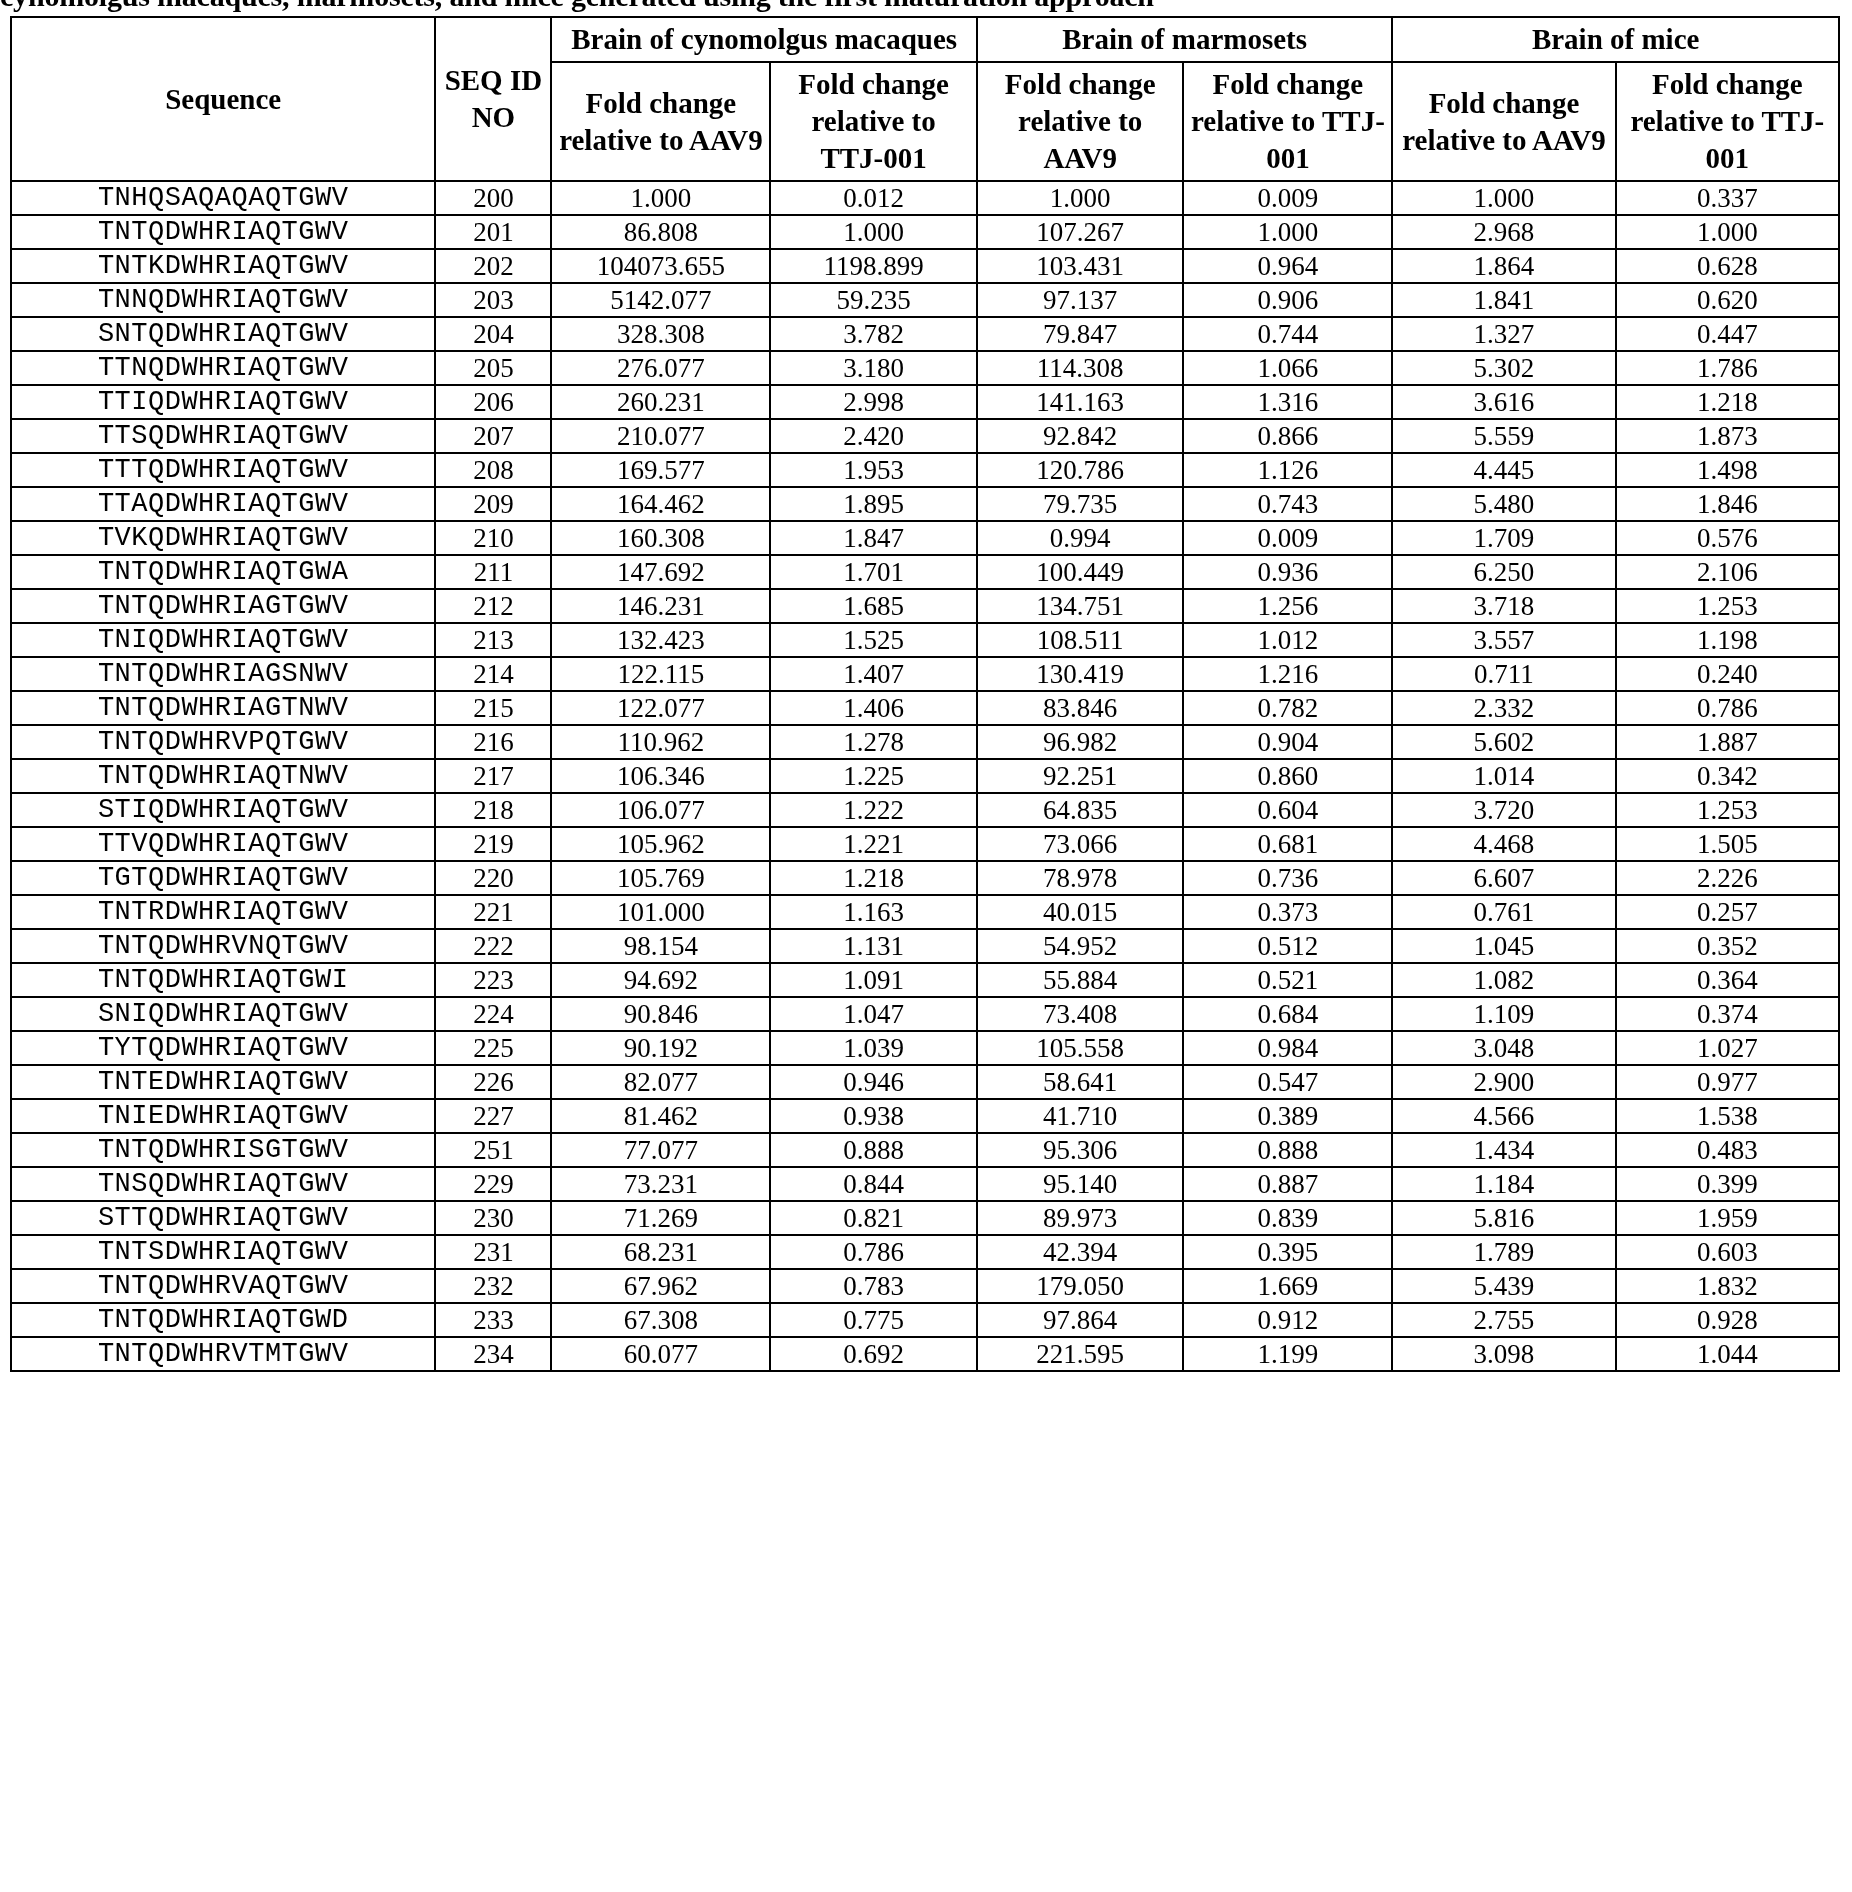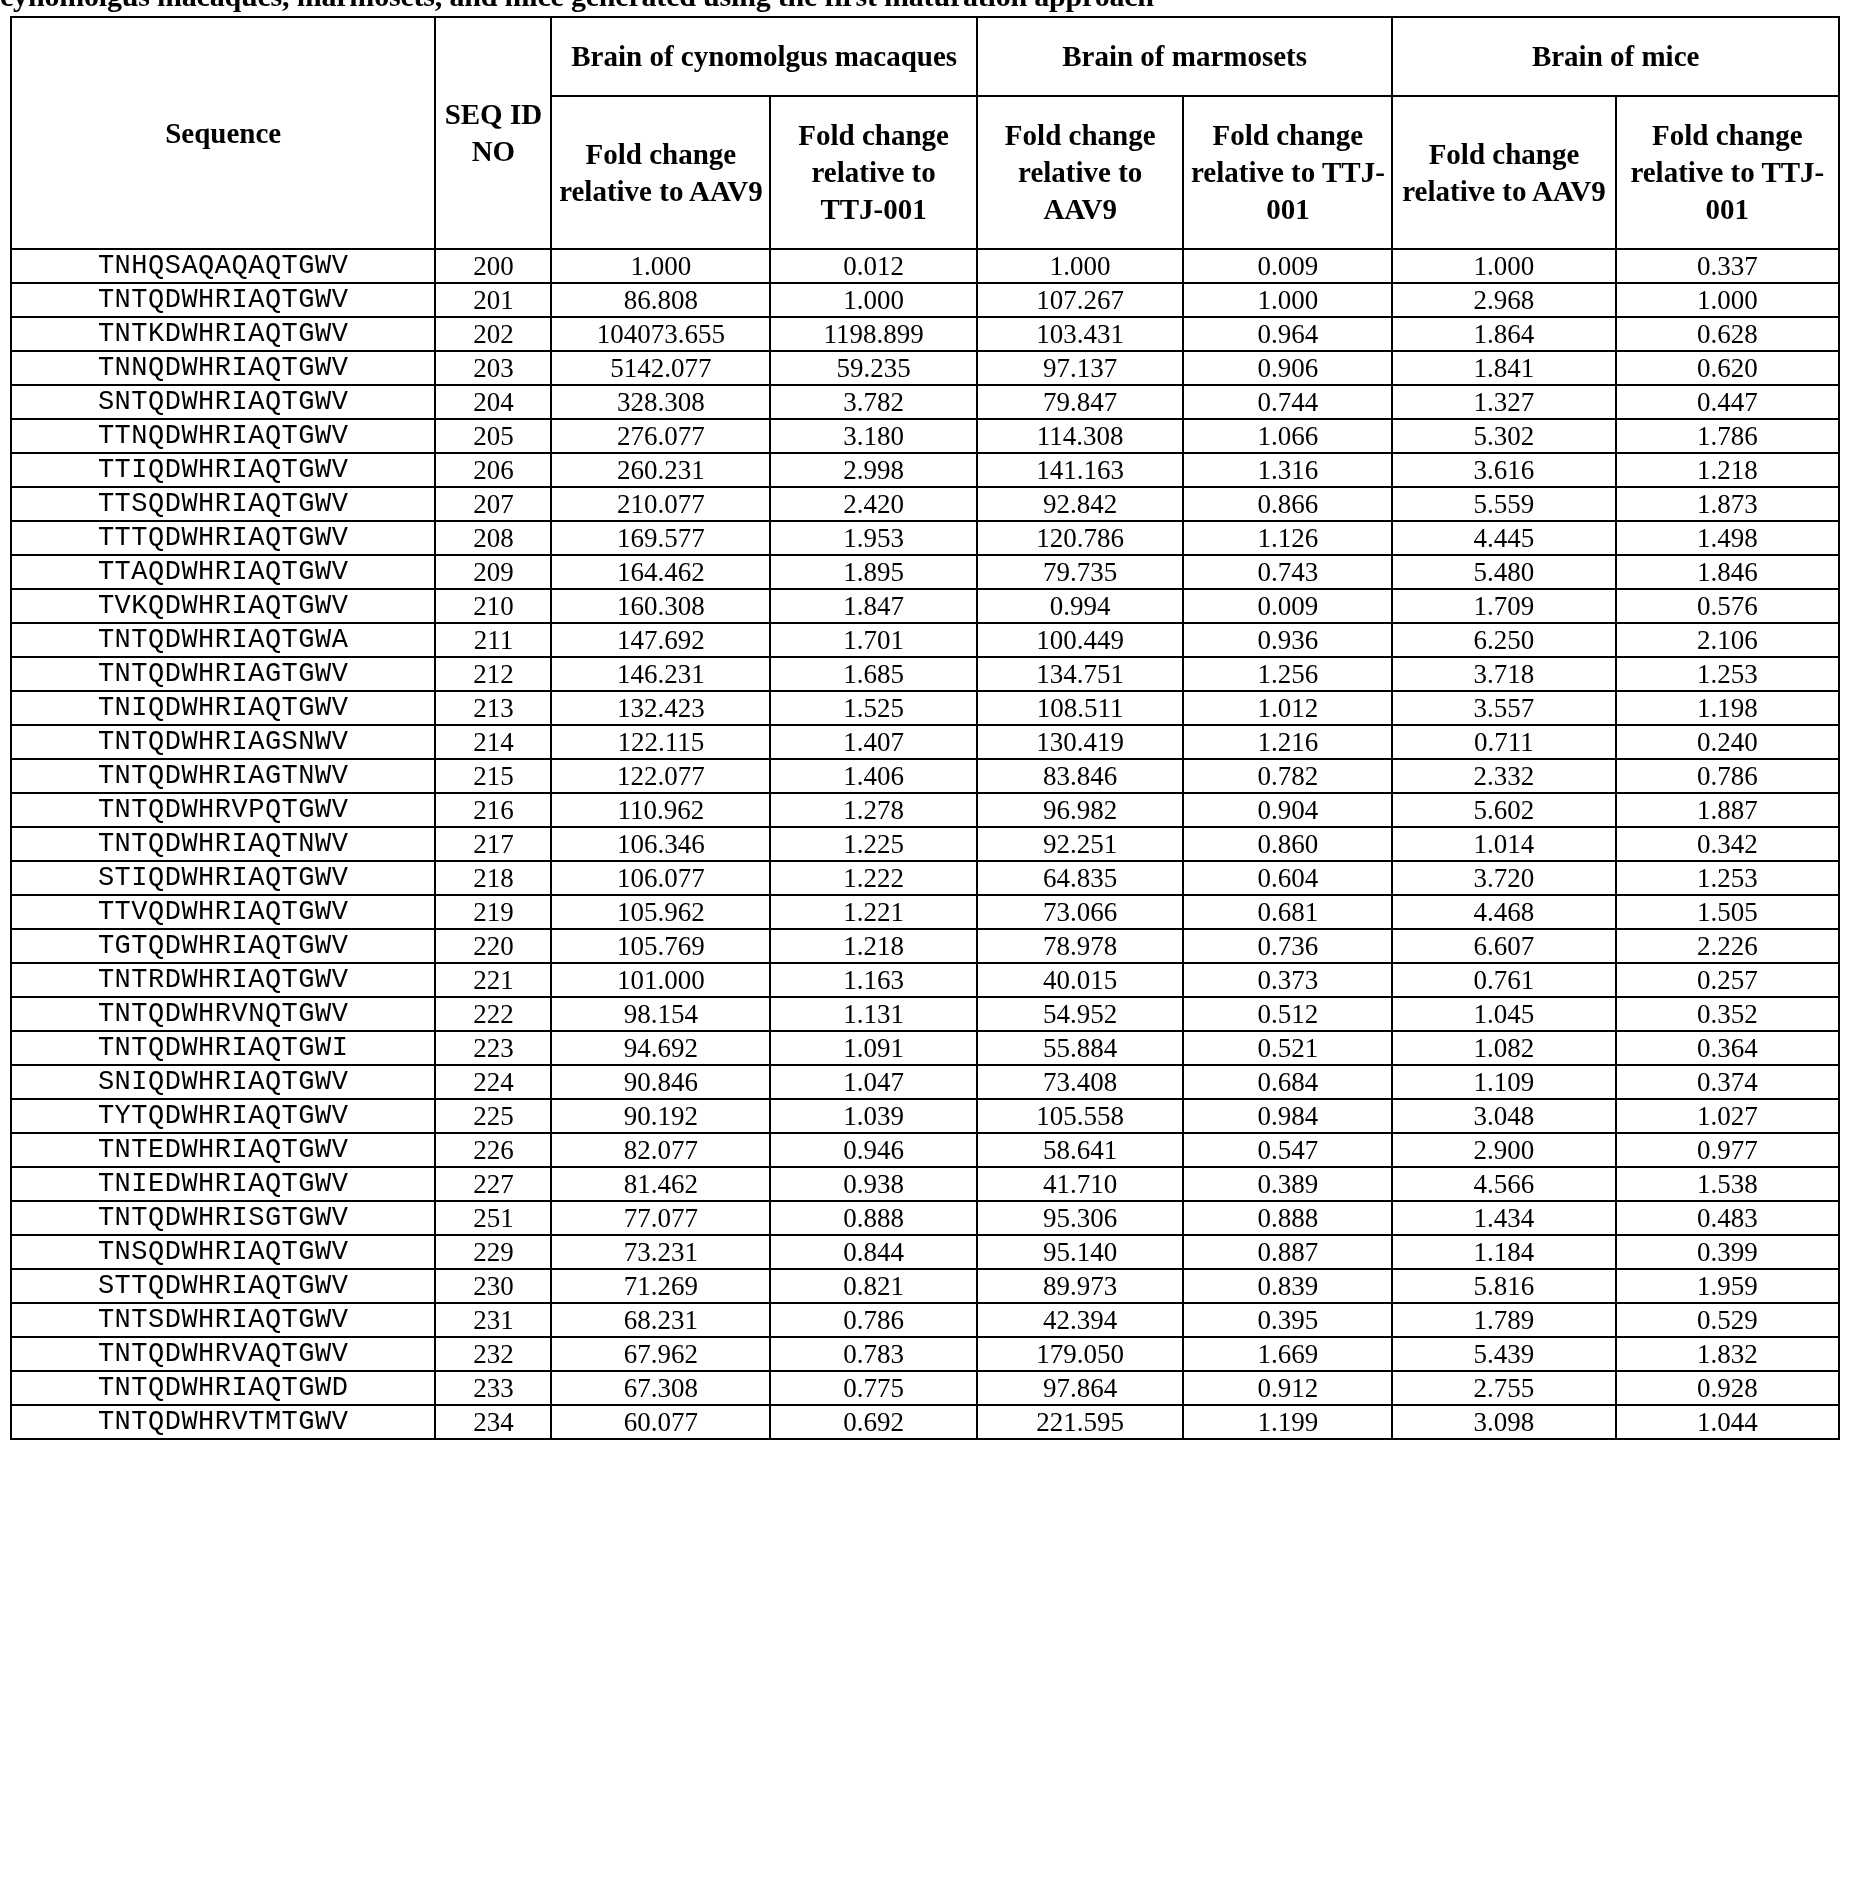--- a/index.html
+++ b/index.html
@@ -55,21 +55,21 @@
     padding: 0;
     text-align: center;
     vertical-align: middle;
     font-size: 27px;
     line-height: 32px;
   }
   table.patent-table th {
     font-weight: bold;
     font-size: 29px;
     line-height: 37px;
-    padding: 20px 6px;
+    padding: 3px 6px;
   }
   th.grp {
     font-size: 30px;
   }
   th.seq-head { font-size: 30px; }
   th.seqid-head {
     font-size: 30px;
     line-height: 37px;
     border-radius: 15px;
   }
@@ -452,21 +452,21 @@
           <td class="num-cell">1.959</td>
         </tr>
         <tr>
           <td class="seq-cell">TNTSDWHRIAQTGWV</td>
           <td class="id-cell">231</td>
           <td class="num-cell">68.231</td>
           <td class="num-cell">0.786</td>
           <td class="num-cell">42.394</td>
           <td class="num-cell">0.395</td>
           <td class="num-cell">1.789</td>
-          <td class="num-cell">0.529</td>
+          <td class="num-cell">0.603</td>
         </tr>
         <tr>
           <td class="seq-cell">TNTQDWHRVAQTGWV</td>
           <td class="id-cell">232</td>
           <td class="num-cell">67.962</td>
           <td class="num-cell">0.783</td>
           <td class="num-cell">179.050</td>
           <td class="num-cell">1.669</td>
           <td class="num-cell">5.439</td>
           <td class="num-cell">1.832</td>

